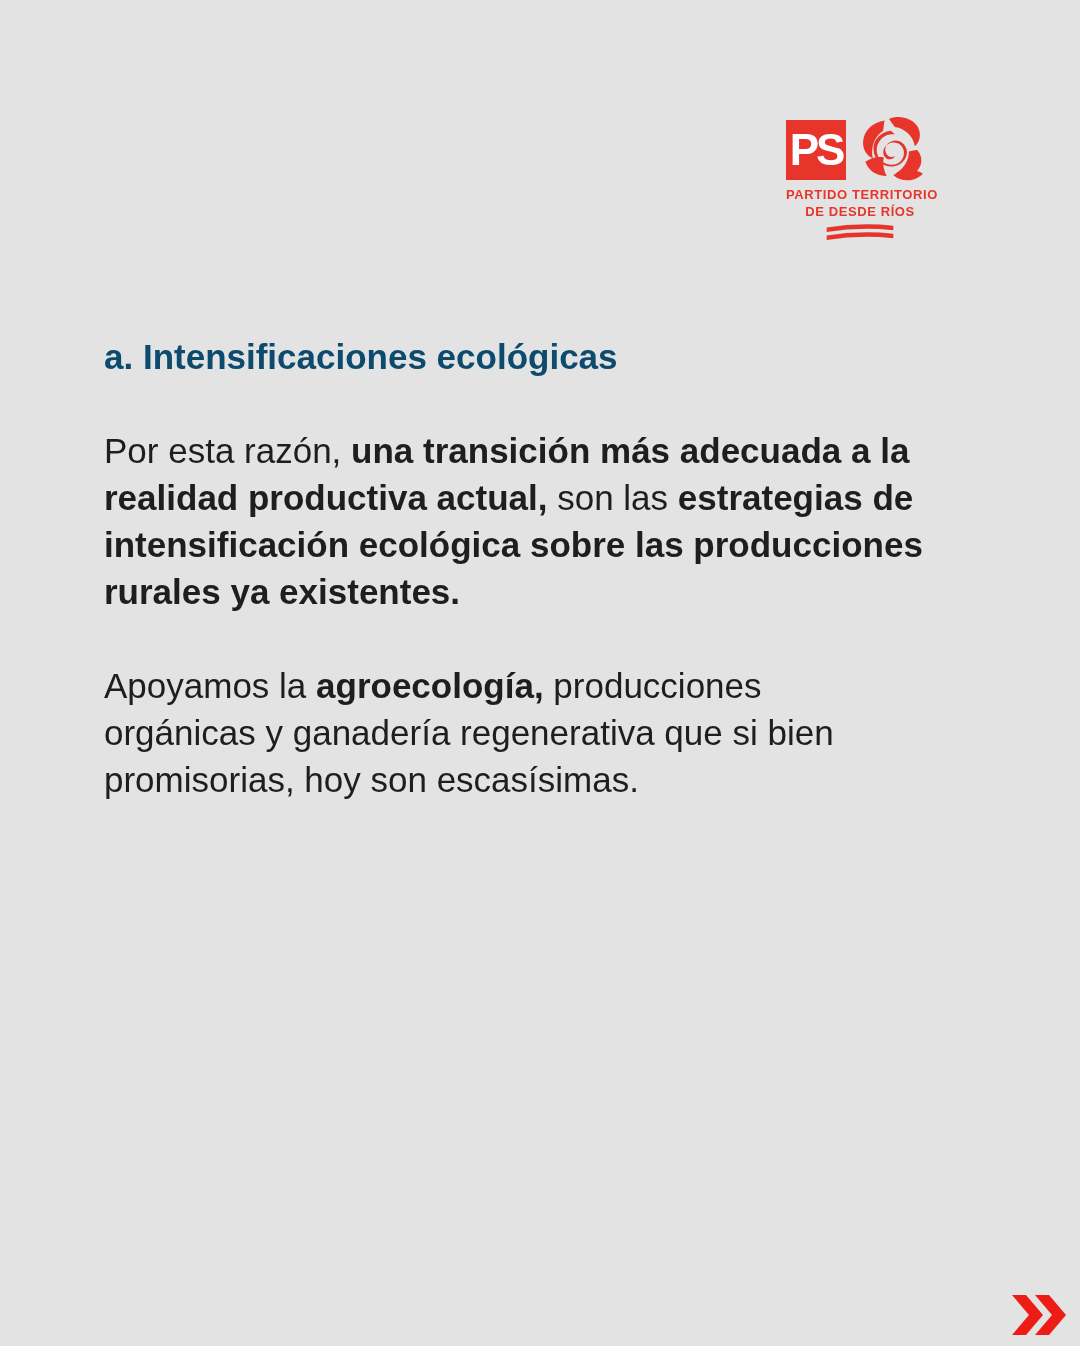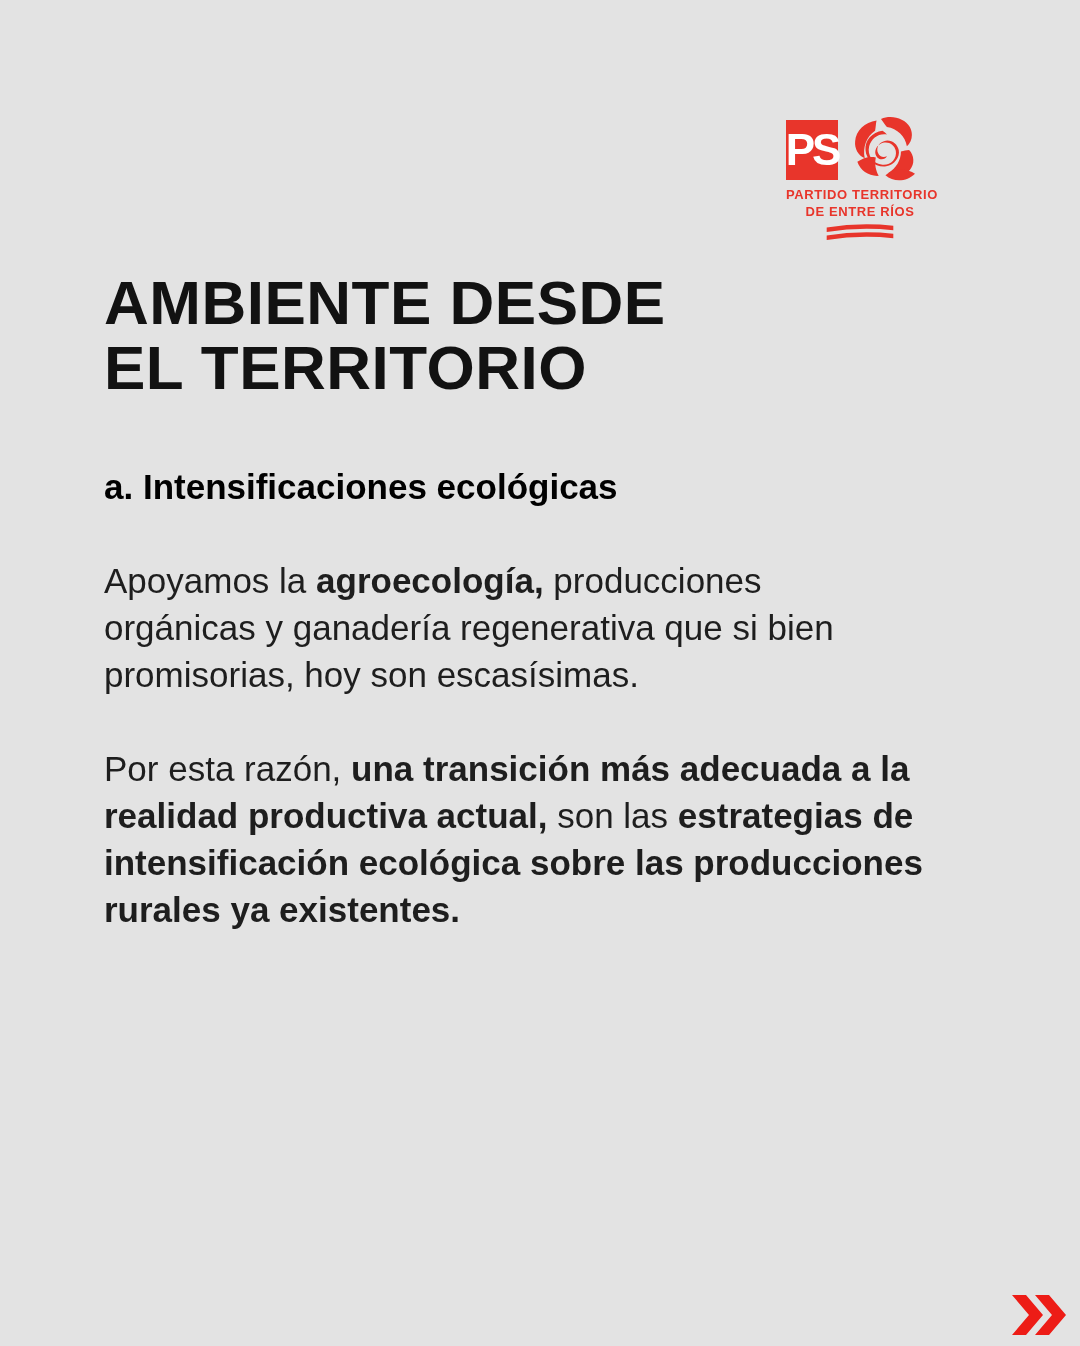--- a/index.html
+++ b/index.html
@@ -19,21 +19,21 @@
     text-align:center;
     color:#e8352b;
   }
   .logo-row{
     display:flex;
     align-items:flex-start;
     justify-content:flex-start;
     height:66px;
   }
   .ps-square{
-    width:52px;height:60px;
+    width:60px;height:60px;
     margin-top:6px;
     background:#e8352b;
     color:#ffffff;
     font-weight:700;
     font-size:44px;
     letter-spacing:-3px;
     display:flex;align-items:center;justify-content:center;
     flex:0 0 auto;
   }
   .rose{
@@ -69,21 +69,21 @@
     font-weight:700;
     letter-spacing:0.5px;
     color:#121212;
     white-space:pre-line;
   }
   .subtitle{
     margin:63px 0 0 0;
     font-size:35px;
     line-height:47px;
     font-weight:700;
-    color:#000000;
+    color:#0c4a6e;
   }
   .para{
     margin:47px 0 0 0;
     font-size:35px;
     line-height:47px;
     font-weight:400;
     color:#1e1e1e;
     white-space:pre-line;
   }
   .para .b{font-weight:700;}
@@ -112,40 +112,38 @@
           <path d="M44 6 C28 8 16 20 15 34 C14 44 19 53 28 57 C25 43 30 28 42 20 C43 15 43 10 44 6 Z"></path>
           <path d="M50 4 C64 -2 82 3 89 15 C94 24 92 35 85 41 C83 28 72 17 58 15 C55 11 52 7 50 4 Z"></path>
           <path d="M88 46 C95 53 96 65 89 73 C82 81 69 83 60 77 C70 71 77 60 77 48 C81 47 84 46 88 46 Z"></path>
           <path d="M18 62 C22 74 34 82 47 81 C43 74 41 65 43 56 C34 54 25 57 18 62 Z"></path>
           <path d="M52 20 C38 22 28 33 29 46 C30 60 43 70 57 68 C68 66 76 56 74 46 C72 37 63 31 54 34 C47 36 43 43 46 50 C48 55 54 57 58 54 C56 59 49 60 45 56 C40 51 42 42 49 38 C58 33 68 38 70 47 C72 58 63 67 52 66 C39 65 31 53 34 41 C37 30 47 23 58 25 C56 23 54 21 52 20 Z"></path>
           <path d="M56 80 C67 90 85 89 96 78 C85 70 66 71 56 80 Z"></path>
         </g>
       </svg>
     </div>
     <div class="org l1">PARTIDO TERRITORIO</div>
-    <div class="org l2">DE ENTRE RÍOS</div>
+    <div class="org l2">DE DESDE RÍOS</div>
     <svg class="stripes" viewBox="0 0 76 20" aria-hidden="true">
       <g fill="#e8352b">
         <path d="M1 5 Q38 -1 75 3 L75 8 Q38 4 1 10 Z"></path>
         <path d="M1 14 Q38 8 75 12 L75 17 Q38 13 1 19 Z"></path>
       </g>
     </svg>
   </header>
 
   <main class="content">
-    <h1 class="title">AMBIENTE DESDE
-EL TERRITORIO</h1>
     <h2 class="subtitle">a. Intensificaciones ecológicas</h2>
-    <p class="para"><span>Apoyamos la </span><span class="b">agroecología,</span><span> producciones
-orgánicas y ganadería regenerativa que si bien
-promisorias, hoy son escasísimas.</span></p>
     <p class="para"><span>Por esta razón, </span><span class="b">una transición más adecuada a la
 realidad productiva actual,</span><span> son las </span><span class="b">estrategias de
 intensificación ecológica sobre las producciones
 rurales ya existentes.</span></p>
+    <p class="para"><span>Apoyamos la </span><span class="b">agroecología,</span><span> producciones
+orgánicas y ganadería regenerativa que si bien
+promisorias, hoy son escasísimas.</span></p>
   </main>
 
   <div class="next">
     <svg viewBox="0 0 60 40" aria-hidden="true">
       <g fill="#ed1c16">
         <path d="M6 0 H20 L37 20 L20 40 H6 L23 20 Z"></path>
         <path d="M29 0 H43 L60 20 L43 40 H29 L46 20 Z"></path>
       </g>
     </svg>
   </div>

